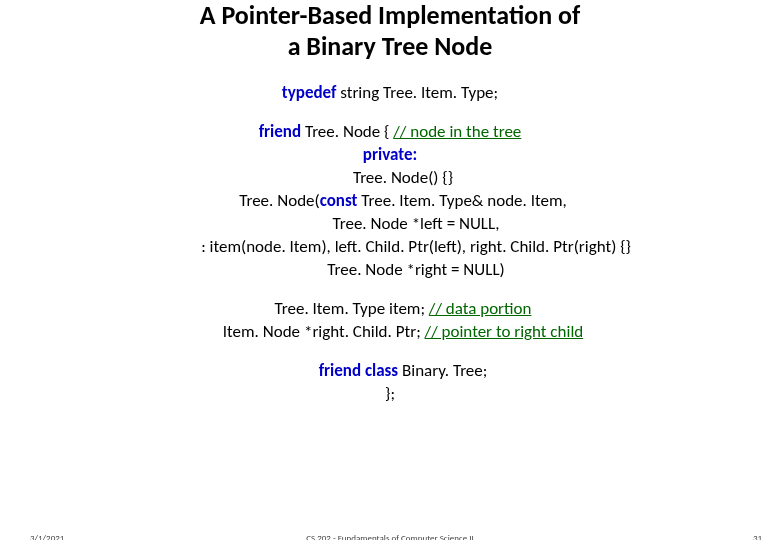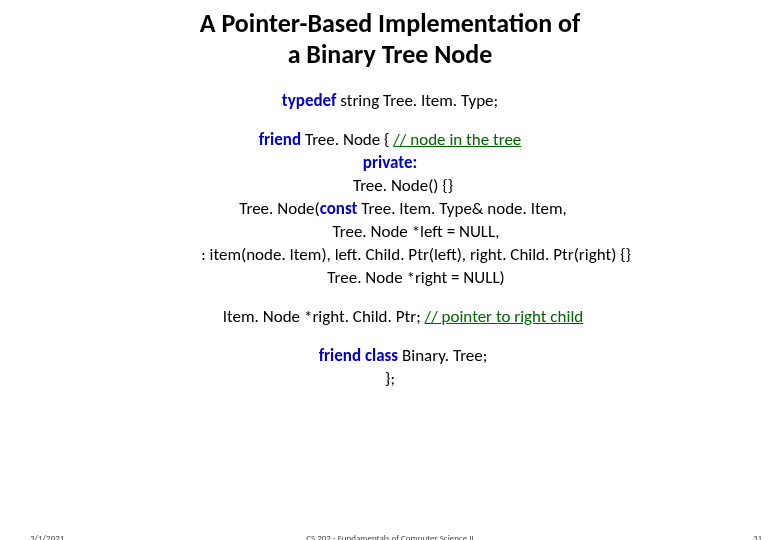--- a/index.html
+++ b/index.html
@@ -9,21 +9,20 @@
     background: #ffffff;
     font-family: Calibri, Arial, sans-serif;
     position: relative;
     overflow: hidden;
   }
   .title {
     text-align: center;
     font-weight: bold;
     font-size: 26px;
     color: #000;
-    padding-top: 8px;
     line-height: 1.2;
   }
   .content {
     padding: 20px 30px 0 30px;
     font-size: 17px;
     line-height: 1.35;
     color: #000;
     text-align: center;
   }
   .block { margin-bottom: 16px; }
@@ -68,20 +67,23 @@
     <div class="indent1">
       <span>Tree. Node(</span><span class="kw">const</span><span> Tree. Item. Type&amp; node. Item,</span>
     </div>
     <div class="indent2">Tree. Node *left = NULL,</div>
     <div class="indent2">: item(node. Item), left. Child. Ptr(left), right. Child. Ptr(right) {}</div>
     <div class="indent2">Tree. Node *right = NULL)</div>
   </div>
 
   <div class="block indent1">
     <div>
+      <span>Tree. Item. Type item;       </span><span class="cm">// data portion</span>
+    </div>
+    <div>
       <span>Item. Node *right. Child. Ptr; </span><span class="cm">// pointer to right child</span>
     </div>
   </div>
 
   <div class="block">
     <div class="indent1">
       <span class="kw">friend class</span><span> Binary. Tree;</span>
     </div>
     <div>};</div>
   </div>

